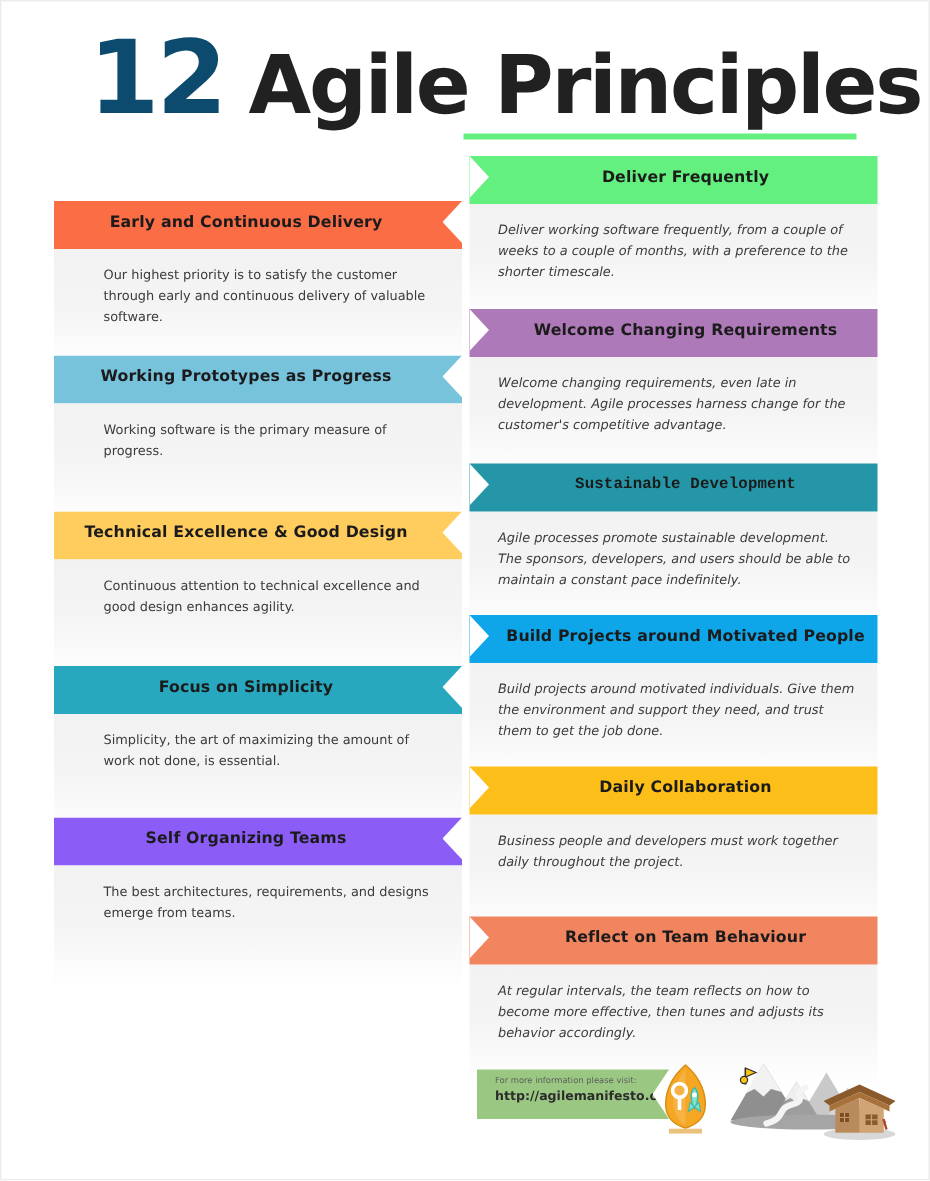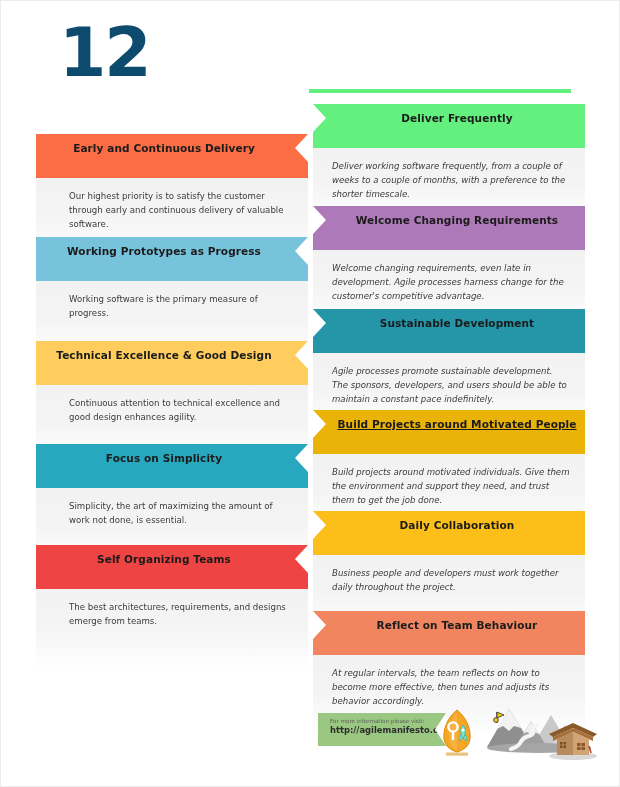--- a/index.html
+++ b/index.html
@@ -68,21 +68,21 @@
   
   .card {
     position: absolute;
     width: 272px;
   }
   .card.left  { left: 35px; }
   .card.right { left: 312px; }
 
   .ribbon {
     position: relative;
-    height: 44px;
+    height: 32px;
     line-height: 28px;
     text-align: center;
     font-size: 10.5px;
     font-weight: 700;
     color: #1b1b1b;
     letter-spacing: 0.1px;
     box-sizing: border-box;
   }
   
   .card.left .ribbon {
@@ -193,20 +193,21 @@
   }
 </style>
 </head>
 <body>
 
 <div id="page">
 
   <div id="header">
     <div id="title-row">
       <span id="title-number">12</span>
+      <span id="title-text">Agile Principles</span>
     </div>
   </div>
   <div id="title-underline" style="background: rgb(99, 240, 126);"></div>
 
   <div id="cards-layer">
       <div class="card left" style="top: 133px;">
         <div class="ribbon" style="background: rgb(250, 109, 69);">Early and Continuous Delivery</div>
         <div class="card-body" style="min-height: 82px;">
           <p>Our highest priority is to satisfy the customer through early and continuous delivery of valuable software.</p>
         </div>
@@ -223,47 +224,47 @@
           <p>Continuous attention to technical excellence and good design enhances agility.</p>
         </div>
       </div>
       <div class="card left" style="top: 443px;">
         <div class="ribbon" style="background: rgb(39, 168, 191);">Focus on Simplicity</div>
         <div class="card-body" style="min-height: 82px;">
           <p>Simplicity, the art of maximizing the amount of work not done, is essential.</p>
         </div>
       </div>
       <div class="card left" style="top: 544px;">
-        <div class="ribbon" style="background: #ef4444;">Self Organizing Teams</div>
+        <div class="ribbon" style="background: #8b5cf6;">Self Organizing Teams</div>
         <div class="card-body" style="min-height: 82px;">
           <p>The best architectures, requirements, and designs emerge from teams.</p>
         </div>
       </div>
       <div class="card left" style="top: 646px;">
       </div>
       <div class="card right" style="top: 103px;">
         <div class="ribbon" style="background: rgb(99, 240, 126);">Deliver Frequently</div>
         <div class="card-body" style="min-height: 82px;">
           <p>Deliver working software frequently, from a couple of weeks to a couple of months, with a preference to the shorter timescale.</p>
         </div>
       </div>
       <div class="card right" style="top: 205px;">
         <div class="ribbon" style="background: rgb(174, 121, 184);">Welcome Changing Requirements</div>
         <div class="card-body" style="min-height: 82px;">
           <p>Welcome changing requirements, even late in development. Agile processes harness change for the customer's competitive advantage.</p>
         </div>
       </div>
       <div class="card right" style="top: 308px;">
-        <div class="ribbon" style="background: rgb(36, 150, 168);">Sustainable Development</div>
+        <div class="ribbon" style="background: rgb(36, 150, 168); font-family: Liberation Mono, monospace;">Sustainable Development</div>
         <div class="card-body" style="min-height: 82px;">
           <p>Agile processes promote sustainable development. The sponsors, developers, and users should be able to maintain a constant pace indefinitely.</p>
         </div>
       </div>
       <div class="card right" style="top: 409px;">
-        <div class="ribbon" style="background: #eab308; text-decoration: underline;">Build Projects around Motivated People</div>
+        <div class="ribbon" style="background: #0ea5e9;">Build Projects around Motivated People</div>
         <div class="card-body" style="min-height: 82px;">
           <p>Build projects around motivated individuals. Give them the environment and support they need, and trust them to get the job done.</p>
         </div>
       </div>
       <div class="card right" style="top: 510px;">
         <div class="ribbon" style="background: rgb(252, 190, 24);">Daily Collaboration</div>
         <div class="card-body" style="min-height: 82px;">
           <p>Business people and developers must work together daily throughout the project.</p>
         </div>
       </div>

